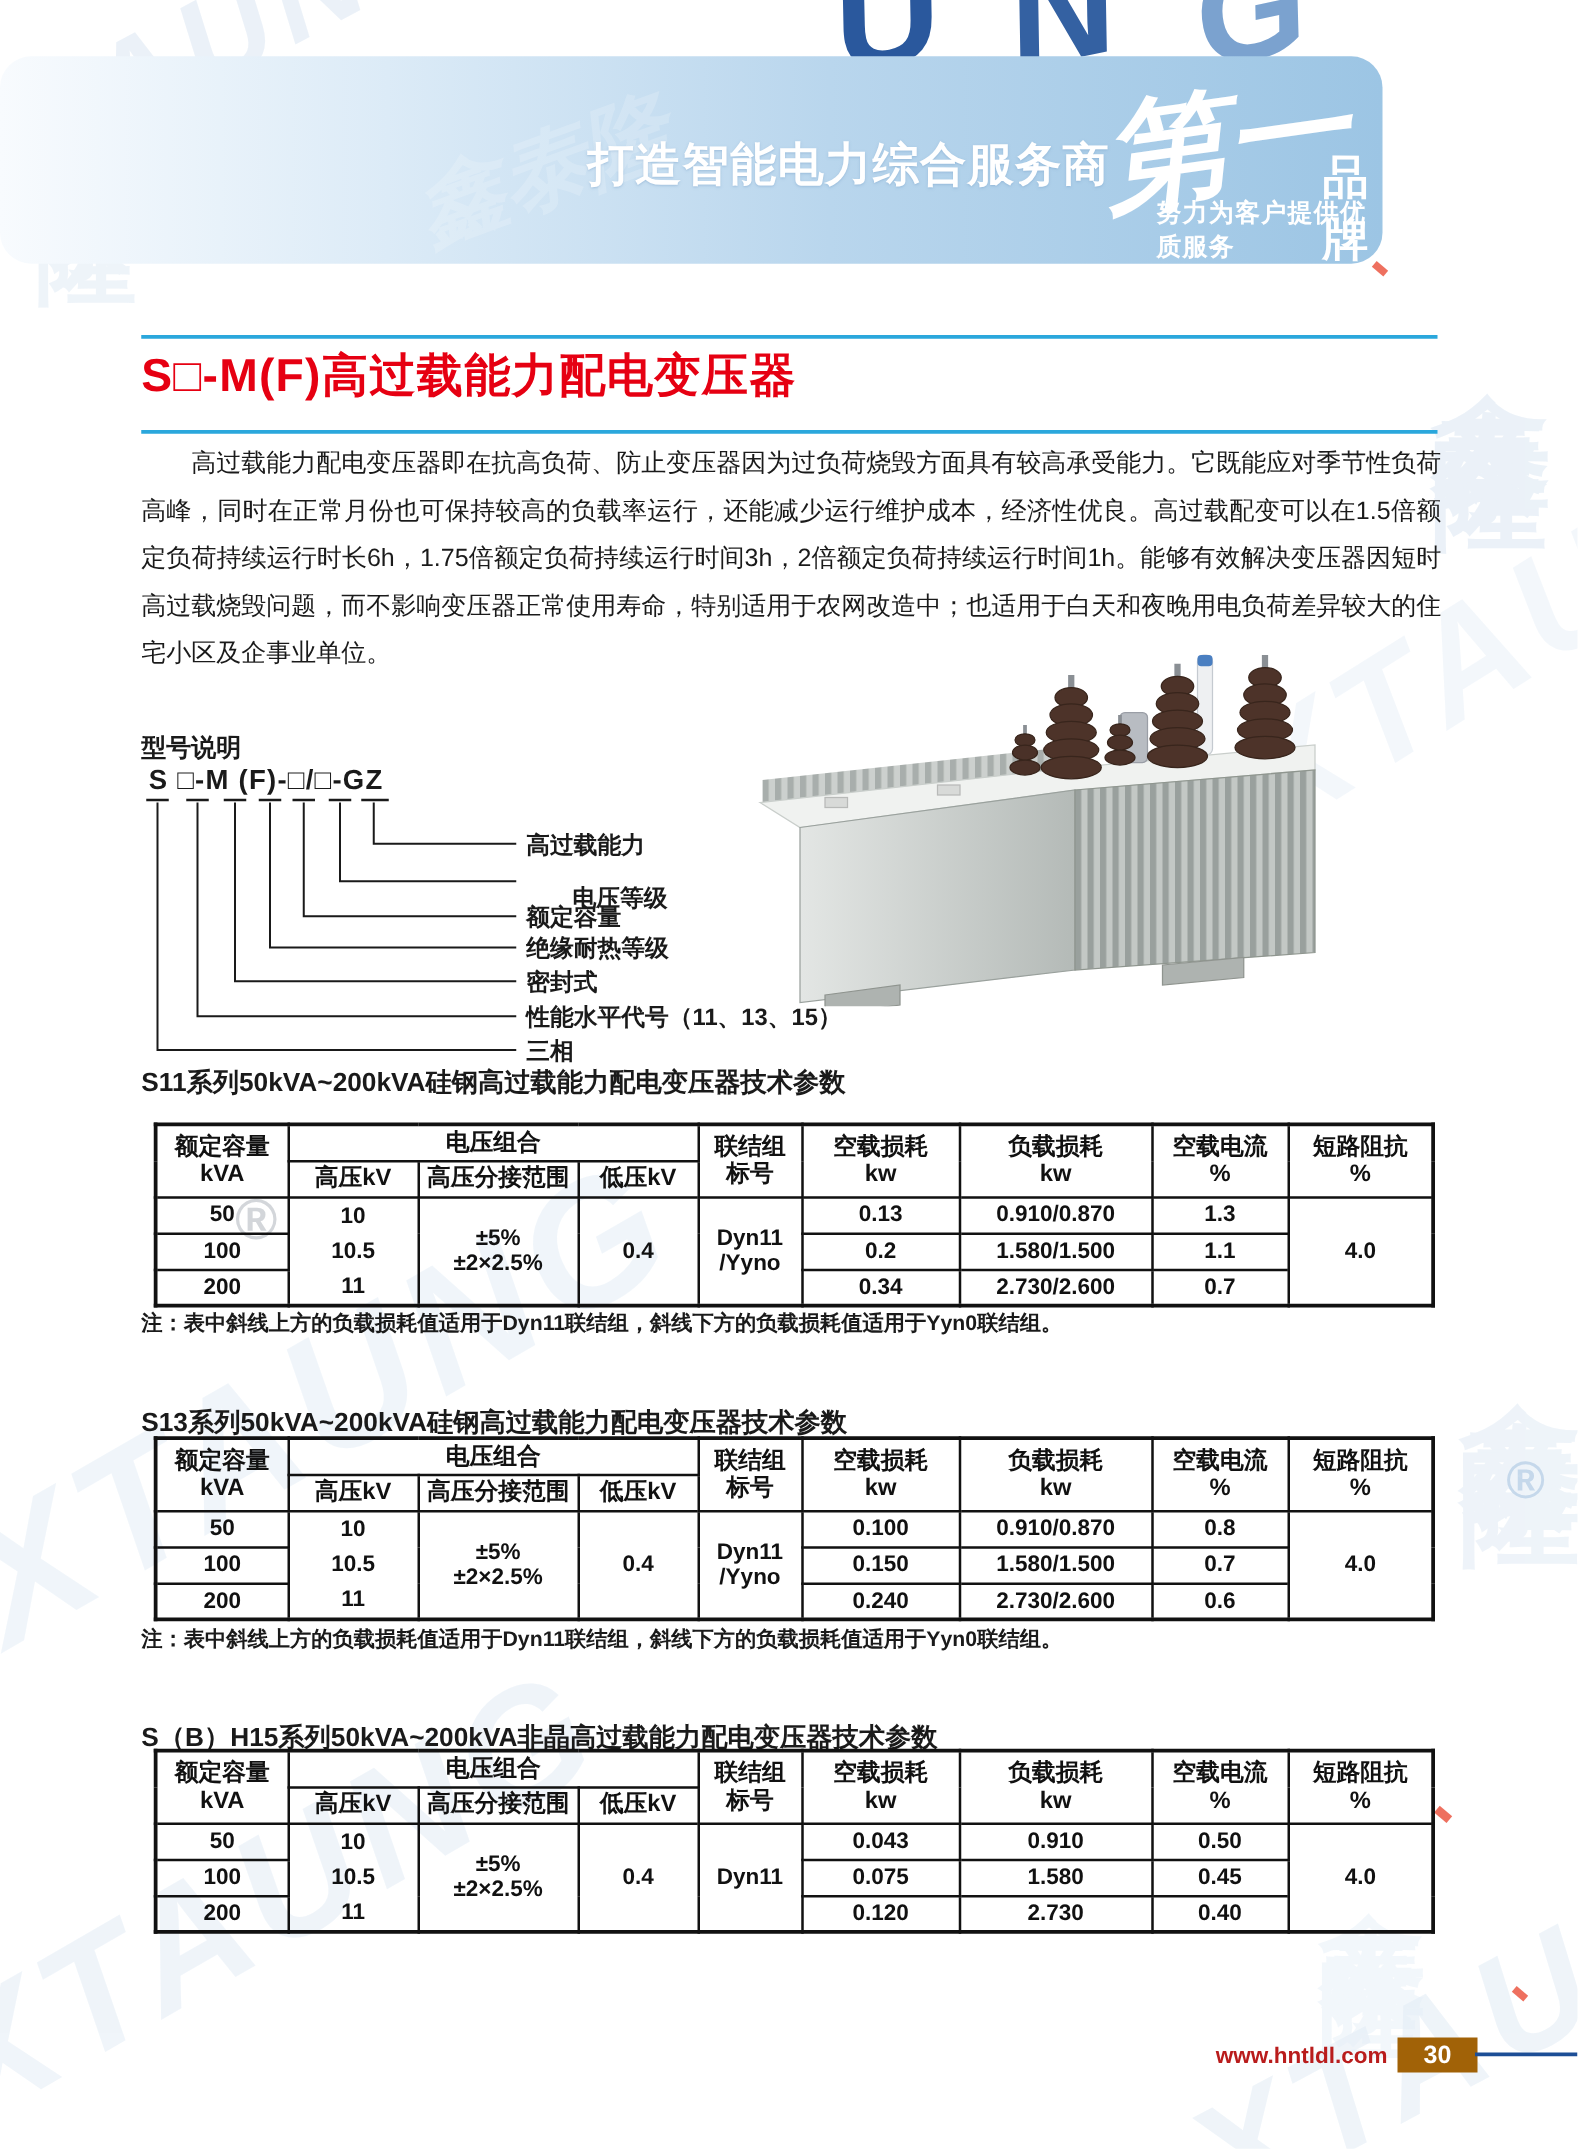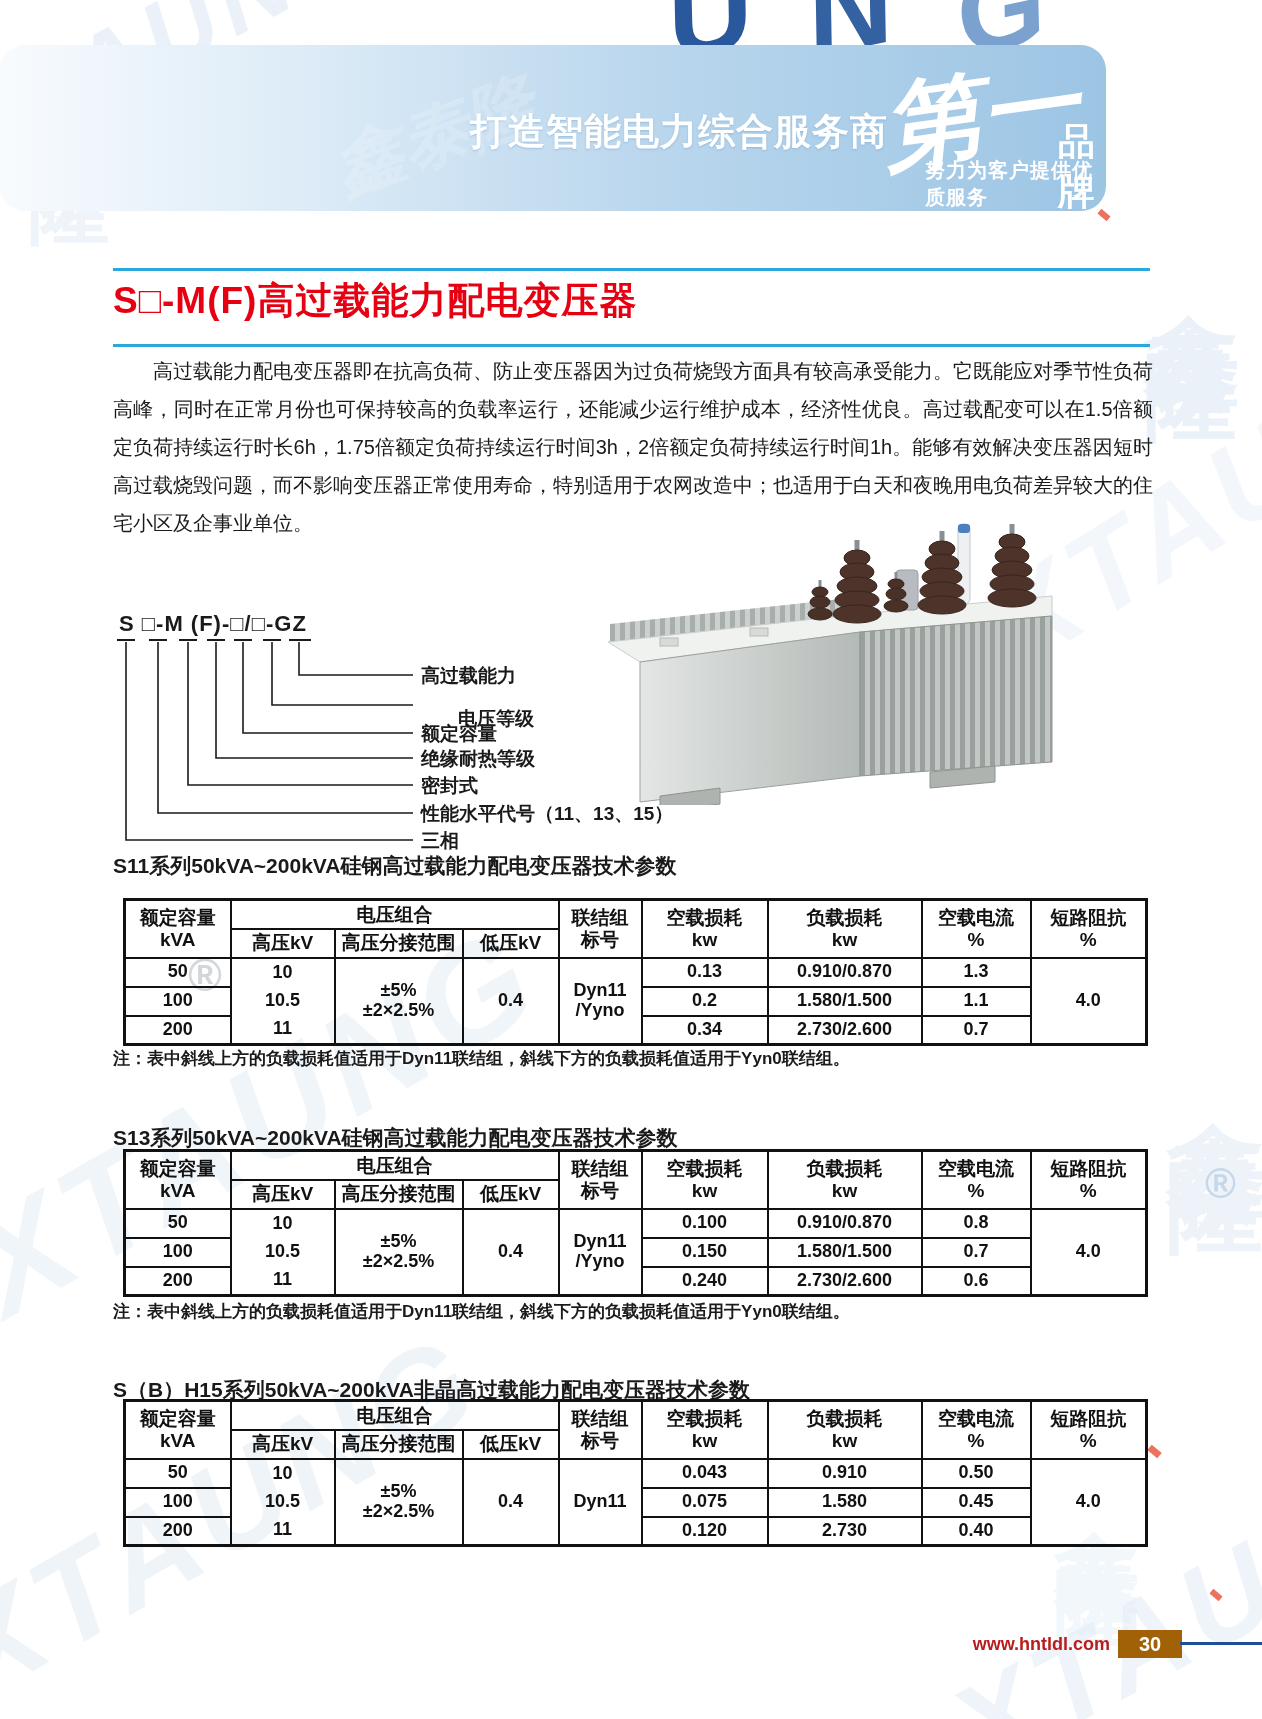--- a/index.html
+++ b/index.html
@@ -88,20 +88,21 @@
 <span class="wm-over" style="left:1110px;top:50px;font-size:90px;transform:rotate(-25deg);letter-spacing:6px;">XTAUNG</span>
 <span class="wm-over" style="left:330px;top:90px;font-size:70px;transform:rotate(-20deg);color:rgba(255,255,255,.18);">鑫泰隆</span>
 
 <div class="rule rule-top"></div>
 <h1 class="page-title">S□-M(F)高过载能力配电变压器</h1>
 <div class="rule rule-bottom"></div>
 
 <p class="intro">高过载能力配电变压器即在抗高负荷、防止变压器因为过负荷烧毁方面具有较高承受能力。它既能应对季节性负荷高峰，同时在正常月份也可保持较高的负载率运行，还能减少运行维护成本，经济性优良。高过载配变可以在1.5倍额定负荷持续运行时长6h，1.75倍额定负荷持续运行时间3h，2倍额定负荷持续运行时间1h。能够有效解决变压器因短时高过载烧毁问题，而不影响变压器正常使用寿命，特别适用于农网改造中；也适用于白天和夜晚用电负荷差异较大的住宅小区及企事业单位。</p>
 
 <section class="model">
+  <h2 class="model-heading">型号说明</h2>
   <div class="model-code">S □-M (F)-□/□-GZ</div>
   <svg class="model-lines" width="540" height="270" viewBox="0 0 540 270">
     <g stroke="#1a1a1a" stroke-width="1.6" fill="none">
       <path d="M186 57 V90 H300"></path>
       <path d="M159 57 V120 H300"></path>
       <path d="M130 57 V148 H300"></path>
       <path d="M103 57 V173 H300"></path>
       <path d="M75 57 V200 H300"></path>
       <path d="M45 57 V228 H300"></path>
       <path d="M13 57 V255 H300"></path>

